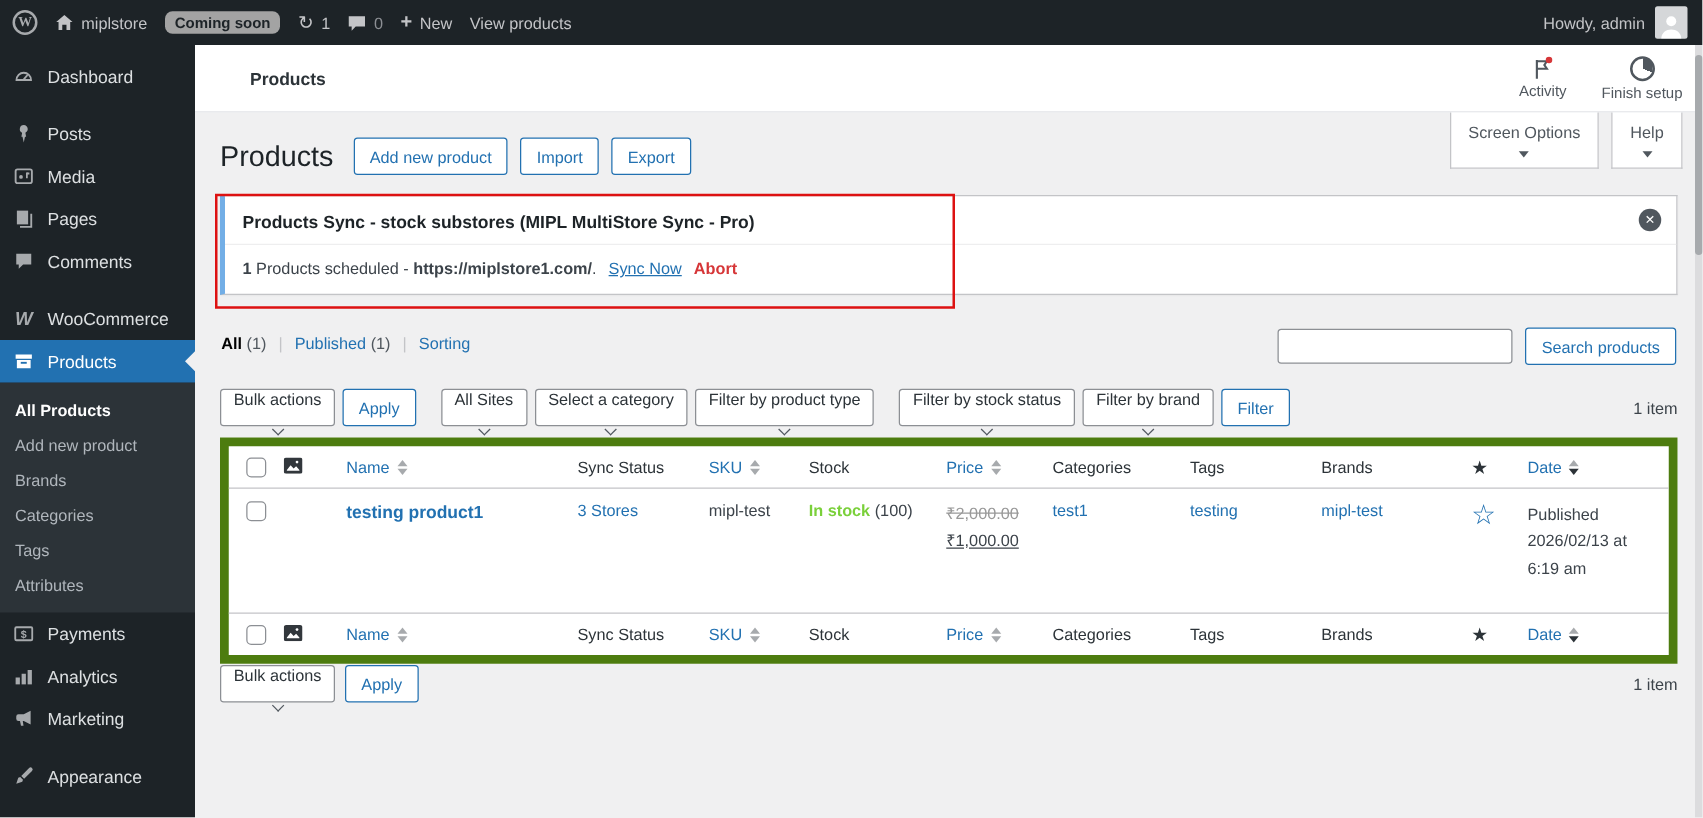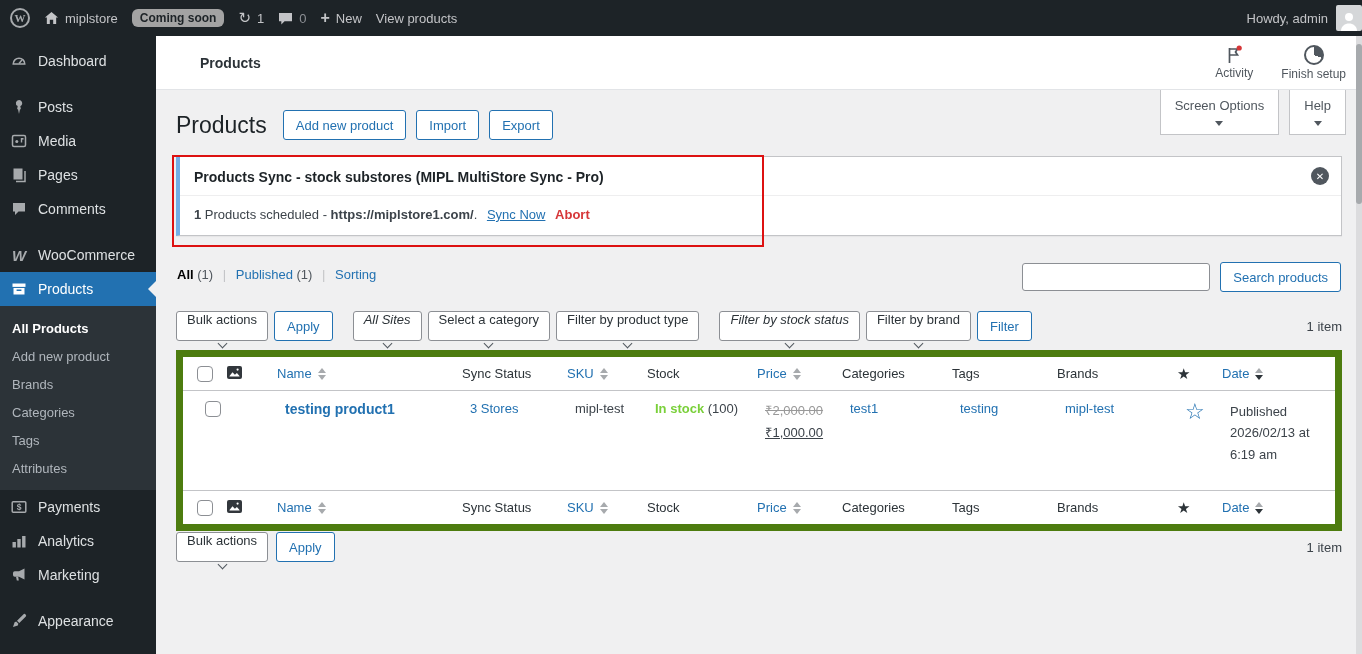--- a/index.html
+++ b/index.html
@@ -6,21 +6,21 @@
   html,body { width:1362px; height:654px; overflow:hidden; }
   body { font-family:"Liberation Sans", sans-serif; background:#f0f0f1; position:relative; font-size:13px; color:#3c434a; }
 
   
   .adminbar { position:absolute; top:0; left:0; right:0; height:36px; background:#1d2327; color:#c3c4c7; display:flex; align-items:center; z-index:60; font-size:13px; }
   .ab-left { display:flex; align-items:center; gap:14px; padding-left:10px; flex:1; }
   .ab-item { display:flex; align-items:center; gap:6px; cursor:pointer; }
   .wp-logo { width:20px; height:20px; border-radius:50%; border:2px solid #a7aaad; color:#a7aaad; display:flex; align-items:center; justify-content:center; font-weight:bold; font-size:11px; font-family:"Liberation Serif", serif; }
   .badge-coming { background:#a3a3a3; color:#1d2327; font-weight:700; font-size:12px; padding:2px 8px; border-radius:6px; }
   .dim { color:#8c8f94; }
-  .ab-right { display:flex; align-items:center; gap:8px; }
+  .ab-right { display:flex; align-items:center; gap:8px; padding-right:12px; }
   .avatar { width:26px; height:26px; background:#d5d7d9; border-radius:2px; display:flex; align-items:flex-end; justify-content:center; overflow:hidden; }
   .plus { font-size:16px; font-weight:bold; line-height:1; }
   .upd-glyph { font-size:15px; }
 
   
   .sidebar { position:absolute; top:36px; left:0; width:156px; bottom:0; background:#1d2327; z-index:50; padding-top:8px; overflow:hidden; }
   .menu-item { height:34px; display:flex; align-items:center; gap:10px; padding:0 0 0 10px; color:#dde0e2; font-size:14px; cursor:pointer; }
   .menu-icon { width:18px; height:18px; color:#a7aaad; display:flex; align-items:center; justify-content:center; flex:0 0 18px; }
   .menu-sep { height:12px; }
   .menu-item.active { background:#2271b1; color:#fff; position:relative; }
@@ -62,29 +62,29 @@
   .view-all { font-weight:600; color:#000; cursor:pointer; }
   .count { color:#50575e; }
   .view-link { color:#2271b1; cursor:pointer; }
 
   .search-row { position:absolute; top:226px; right:21px; display:flex; gap:10px; align-items:center; }
   .search-input { width:188px; height:28px; border:1px solid #8c8f94; border-radius:3px; background:#fff; padding:0 8px; font-size:13px; font-family:"Liberation Sans", sans-serif; }
 
   .toolbar { position:absolute; top:275px; left:20px; right:20px; display:flex; align-items:center; gap:6px; }
   .select { display:inline-flex; align-items:center; justify-content:space-between; gap:16px; border:1px solid #8c8f94; border-radius:3px; background:#fff; padding:0 10px; font-size:13px; color:#2c3338; height:30px; cursor:pointer; white-space:nowrap;flex-direction:column; }
   .chev { width:7px; height:7px; border-right:1.6px solid #50575e; border-bottom:1.6px solid #50575e; transform:rotate(45deg); margin-top:-3px; flex:0 0 auto; }
-  .gap-l { margin-left:14px;font-style:italic; }
+  .gap-l { margin-left:14px; }
   .item-count { margin-left:auto; color:#3c434a; font-size:13px; }
 
   
   .table { position:absolute; top:314px; left:20px; right:20px; background:#fff; border:7px solid #4d7c0f; }
   .trow { display:flex; align-items:center; }
   .thead { height:34px; border-bottom:1px solid #c3c4c7; }
   .tfoot { height:34px; border-top:1px solid #c3c4c7; }
-  .tbody { min-height:99px; align-items:flex-start; padding:10px 8px 12px; }
+  .tbody { min-height:99px; align-items:flex-start; padding:10px 0 12px; }
   .c-cb { width:44px; display:flex; justify-content:center; }
   .c-img { width:50px; }
   .c-name { width:185px; }
   .c-sync { width:105px; }
   .c-sku { width:80px; }
   .c-stock { width:110px; }
   .c-price { width:85px; }
   .c-cat { width:110px; }
   .c-tag { width:105px; }
   .c-brand { width:120px; }

